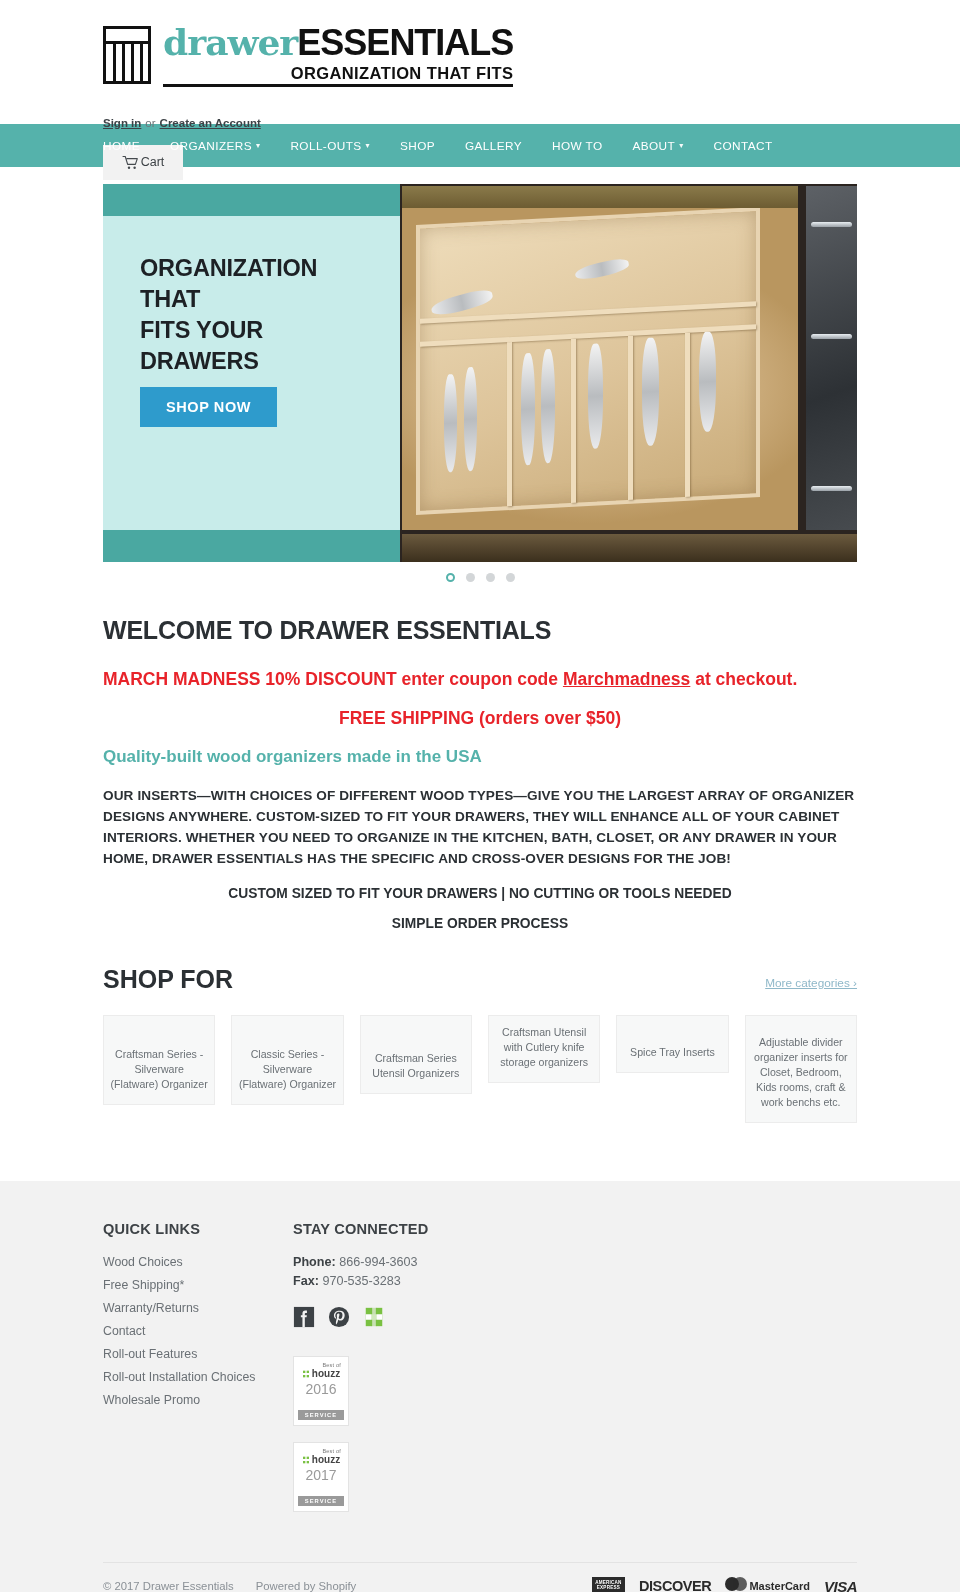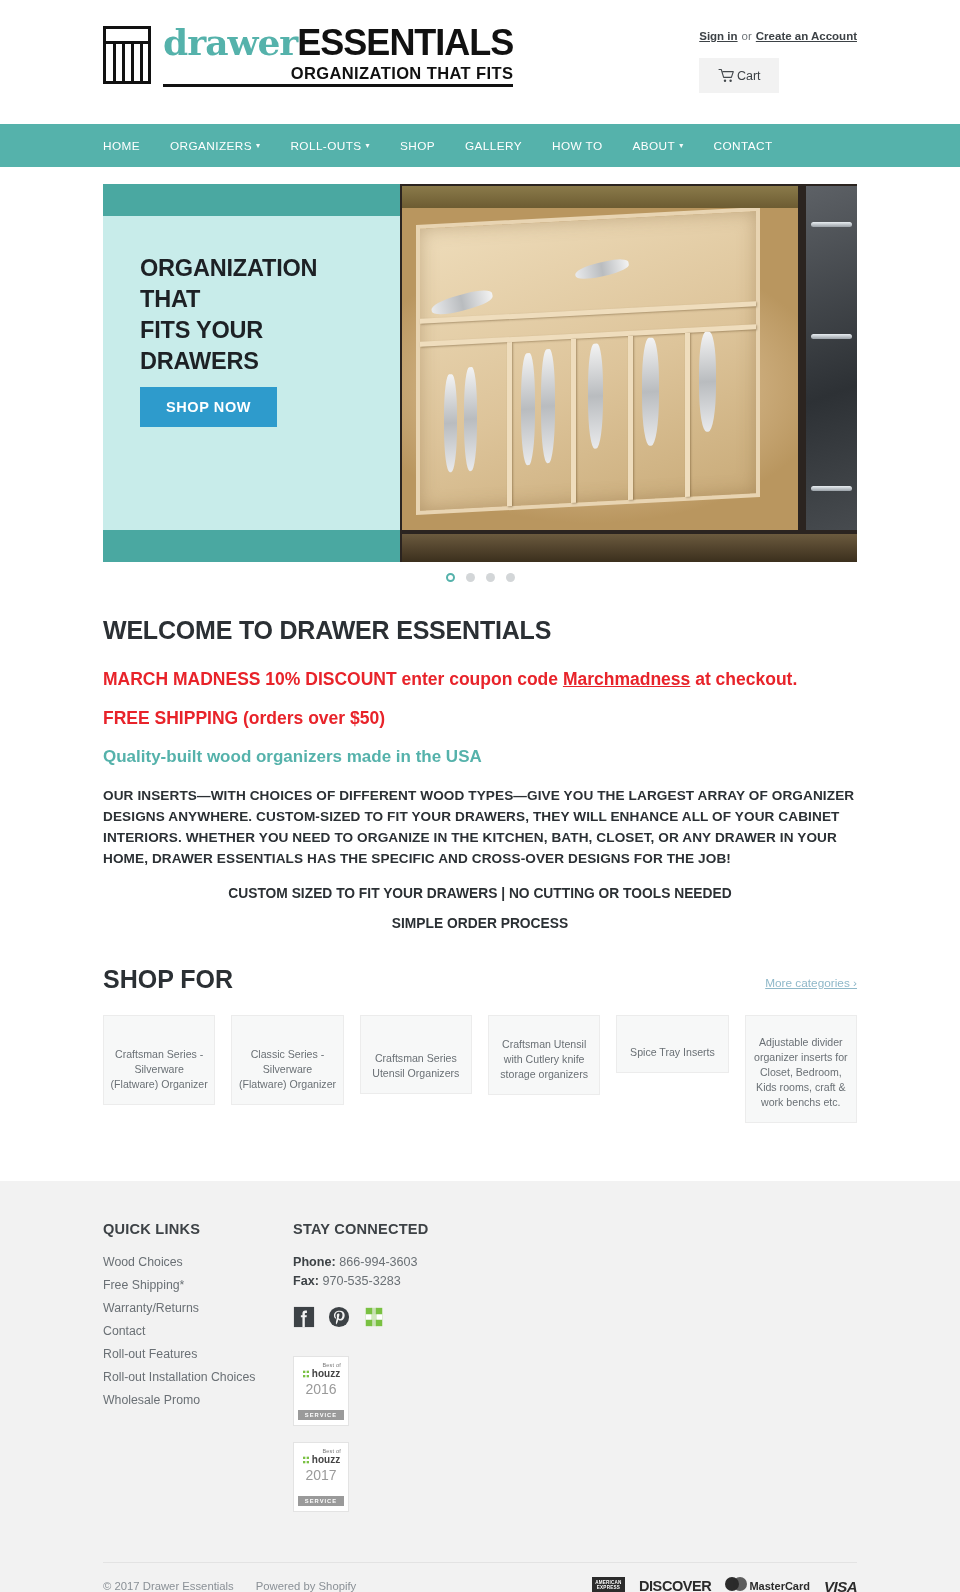--- a/index.html
+++ b/index.html
@@ -13,20 +13,21 @@
   .page { width: 960px; position: relative; }
 
   
   .header {
     height: 124px;
     padding: 0 103px;
     display: flex;
     align-items: flex-start;
     justify-content: space-between;
     background: #fff;
+    flex-direction: column;
   }
   .logo-wrap { display: flex; align-items: center; margin-top: 24px; }
   .logo-mark {
     width: 48px; height: 58px;
     border: 3px solid #111; background: #fff;
     position: relative; margin-right: 12px;
   }
   .logo-mark:before {
     content: ""; position: absolute; left: 0; right: 0; top: 12px;
     height: 3px; background: #111;
@@ -174,21 +175,21 @@
   .main { padding: 20px 103px 0 103px; }
   .welcome-h {
     font-size: 25px; font-weight: 700; color: #2b3034; letter-spacing: -0.2px;
     margin: 14px 0 22px 0;
   }
   .promo {
     color: #e8232a; font-size: 17.5px; font-weight: 700; line-height: 1.42;
     margin-bottom: 16px;
   }
   .promo u { text-decoration: underline; }
-  .promo2 { color: #e8232a; font-size: 17.5px; font-weight: 700; margin-bottom: 18px; }
+  .promo2 { color: #e8232a; font-size: 17.5px; font-weight: 700; margin-bottom: 18px; text-align: center; }
   .quality {
     color: #55b2ab; font-size: 17px; font-weight: 700; margin-bottom: 18px;
   }
   .body-copy {
     font-size: 13.6px; font-weight: 700; color: #2b3034; line-height: 1.56;
     letter-spacing: 0.1px;
   }
   .center-line {
     text-align: center; font-size: 13.8px; font-weight: 700; color: #2b3034;
     margin-top: 16px;
@@ -213,21 +214,21 @@
     flex: 1; background: #f7f8f8; border: 1px solid #ececec;
     display: flex; align-items: flex-end; justify-content: center;
     cursor: pointer; padding: 0 6px 12px 6px;
   }
   .card-label {
     font-size: 10.6px; color: #6a7075; line-height: 1.42; text-align: center;
   }
   .card.h1 { height: 90px; }
   .card.h2 { height: 90px; }
   .card.h3 { height: 79px; }
-  .card.h4 { height: 80px; }
+  .card.h4 { height: 68px; }
   .card.h5 { height: 58px; }
   .card.h6 { height: 108px; }
 
   
   .footer {
     margin-top: 58px; background: #f2f2f2; padding: 40px 103px 0 103px;
   }
   .footer-cols { display: flex; }
   .fcol-quick { width: 190px; }
   .fcol-stay { flex: 1; }

